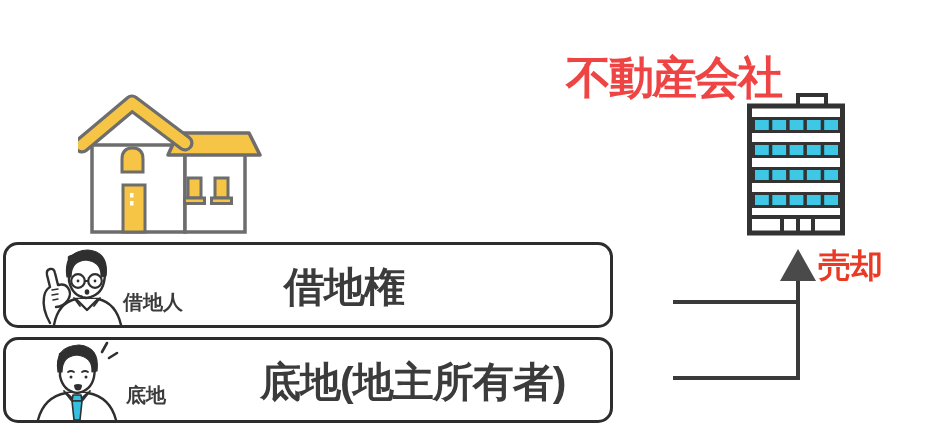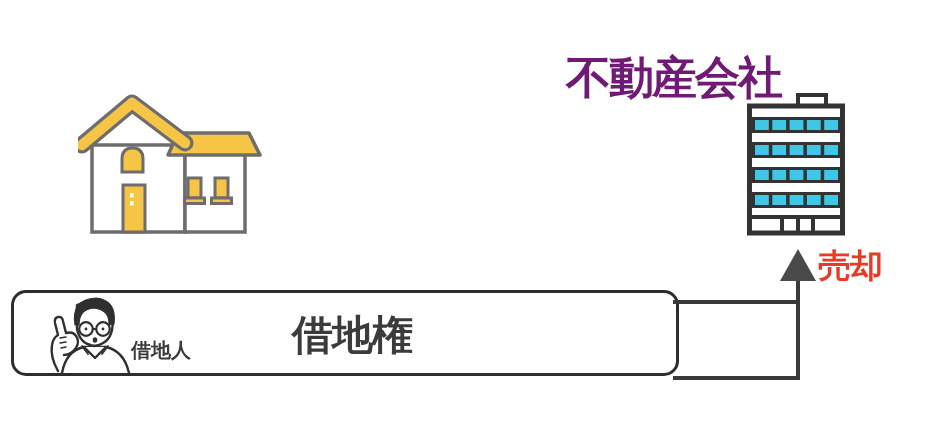--- a/index.html
+++ b/index.html
@@ -5,31 +5,31 @@
   html,body{margin:0;padding:0;background:#ffffff;}
   .stage{
     position:relative;width:932px;height:447px;background:#ffffff;overflow:hidden;
     font-family:"Liberation Sans", sans-serif;
   }
   .stage svg{position:absolute;display:block;}
 
   
   .title{
     position:absolute;left:566px;top:48px;margin:0;
-    font-size:45px;font-weight:800;letter-spacing:-2px;color:#701a75;white-space:nowrap;
+    font-size:45px;font-weight:800;letter-spacing:-2px;color:#ef4444;white-space:nowrap;
   }
 
   
   .house{left:78px;top:93px;width:195px;height:145px;}
   .building{left:744px;top:91px;width:105px;height:148px;}
 
   
   .box{
-    position:absolute;left:11px;width:668px;height:86px;box-sizing:border-box;
-    background:#ffffff;border:3px solid #2d2d2d;border-radius:15px;overflow:hidden;margin-top:48px;
+    position:absolute;left:3px;width:610px;height:86px;box-sizing:border-box;
+    background:#ffffff;border:3px solid #2d2d2d;border-radius:15px;overflow:hidden;
   }
   .box1{top:242px;}
   .box2{top:337px;}
   .person{position:absolute;left:24px;bottom:0;width:95px;}
   .p1{height:82px;}
   .p2{height:81px;}
   .person-label{
     position:absolute;font-size:20px;font-weight:700;color:#3b3b3b;white-space:nowrap;
   }
   .box1 .person-label{left:117px;bottom:9px;}
@@ -118,20 +118,40 @@
         <ellipse cx="57" cy="49" rx="2.3" ry="2.8" fill="#2f2f2f" stroke="none"></ellipse>
         <path d="M51,53 Q57,56 63,53" stroke-width="1.4" stroke-dasharray="1.6,2"></path>
         <path d="M20,80 Q12,66 14,54 Q15,47 20,44 L17,32 Q16,27 20,26 Q24,25 25,30 L28,42 Q35,40 38,45 Q42,50 38,57 Q33,64 26,64" fill="#ffffff"></path>
         <path d="M22,47 L28,46 M22,52 L28,51 M23,57 L28,56" stroke-width="1.5"></path>
       </g>
     </svg>
     <span class="person-label">借地人</span>
     <span class="box-text">借地権</span>
   </div>
 
+  <div class="box box2">
+    <svg class="person p2" viewBox="0 0 95 81">
+      <g fill="none" stroke="#2f2f2f" stroke-width="2.4" stroke-linecap="round" stroke-linejoin="round">
+        <path d="M72,13 L77,4 M79,19 L87,14" stroke-width="2.6"></path>
+        <path d="M8,81 Q14,58 36,54 L58,54 Q80,58 86,81" fill="#ffffff"></path>
+        <path d="M36,54 L47,64 L58,54" fill="#ffffff"></path>
+        <path d="M34,52 L41,61 M60,52 L53,61" stroke-width="1.8"></path>
+        <path d="M43,56 L51,56 L52,62 L42,62 Z" fill="#35bfe0" stroke-width="1.6"></path>
+        <path d="M42,62 L52,62 L50,81 L44,81 Z" fill="#35bfe0" stroke-width="1.6"></path>
+        <path d="M30,15 Q47,6 61,16 Q67,24 64,38 Q61,52 47,54 Q33,52 30,37 Z" fill="#ffffff"></path>
+        <path d="M28,33 Q24,7 49,6 Q70,8 67,32 L62,33 Q63,18 47,16 Q32,17 32,33 Z" fill="#2f2f2f" stroke-width="1.2"></path>
+        <path d="M38,33 Q41,31 44,33 M52,33 Q55,31 58,33" stroke-width="1.8"></path>
+        <circle cx="41" cy="38" r="1.5" fill="#2f2f2f" stroke="none"></circle>
+        <circle cx="56" cy="38" r="1.5" fill="#2f2f2f" stroke="none"></circle>
+        <path d="M44,46 Q48,44 52,46 Q52,51.5 48,51.5 Q44,51.5 44,46 Z" fill="#2f2f2f" stroke="none"></path>
+      </g>
+    </svg>
+    <span class="person-label">底地</span>
+    <span class="box-text">底地(地主所有者)</span>
+  </div>
 
   <div class="hline hline1"></div>
   <div class="hline hline2"></div>
   <div class="vline"></div>
   <div class="arrowhead"></div>
   <span class="sale-label">売却</span>
 
 </div>
 
 </body></html>

